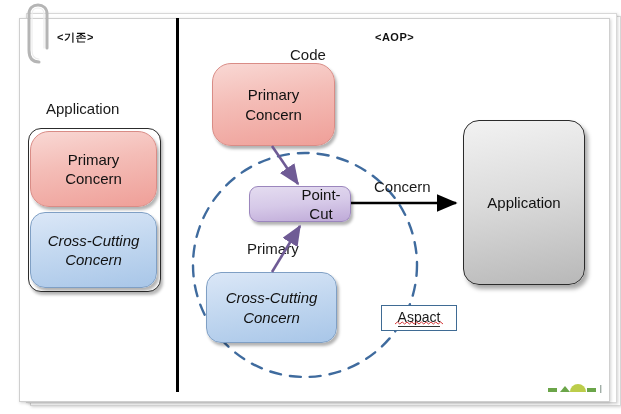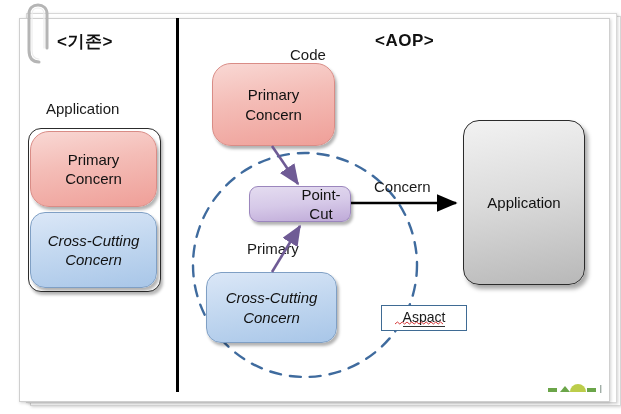--- a/index.html
+++ b/index.html
@@ -42,21 +42,21 @@
     left: 176px; top: 18px;
     width: 3px; height: 374px;
     background: #000000;
     z-index: 6;
   }
 
   
   .sec-title {
     position: absolute;
     font-weight: bold;
-    font-size: 17px;
+    font-size: 11px;
     color: #111111;
     letter-spacing: .5px;
     white-space: nowrap;
     z-index: 10;
   }
   .title-left { left: 57px; top: 30px; }
   .title-right { left: 375px; top: 31px; text-align: center; }
 
   
   .plain-label {
@@ -131,21 +131,21 @@
   
   .r-primary { left: 212px; top: 63px;  width: 123px; height: 83px; }
   .r-pointcut{ left: 249px; top: 186px; width: 102px; height: 36px; padding-left: 42px; }
   .r-cross   { left: 206px; top: 272px; width: 131px; height: 71px; }
   .r-app     { left: 463px; top: 120px; width: 122px; height: 165px; }
 
   
   .aspact-box {
     position: absolute;
     left: 381px; top: 305px;
-    width: 86px; height: 26px;
+    width: 76px; height: 26px;
     box-sizing: border-box;
     border: 1.6px solid #3f6b94;
     background: #ffffff;
     display: flex;
     align-items: center;
     justify-content: center;
     z-index: 20;
   }
   .aspact-text {
     font-size: 14px;

